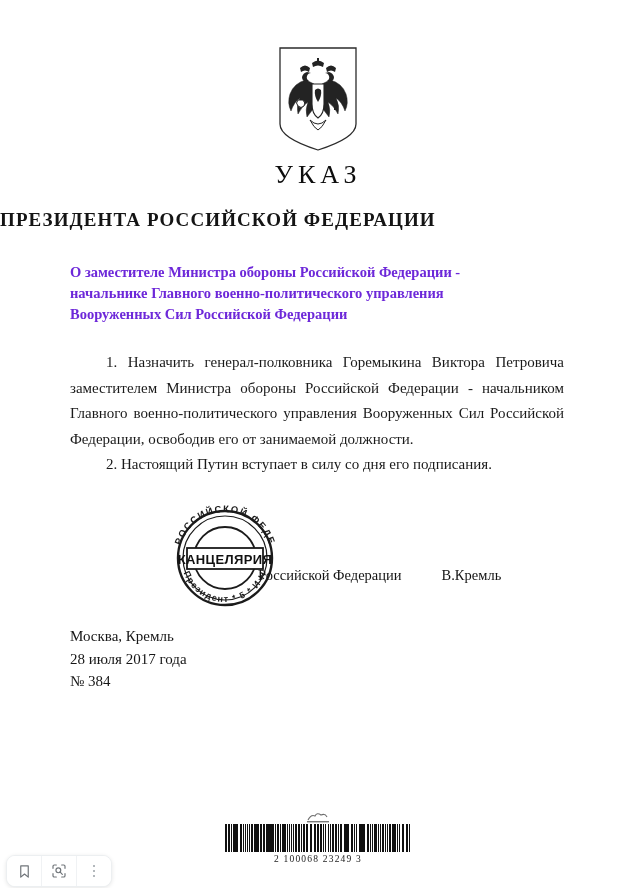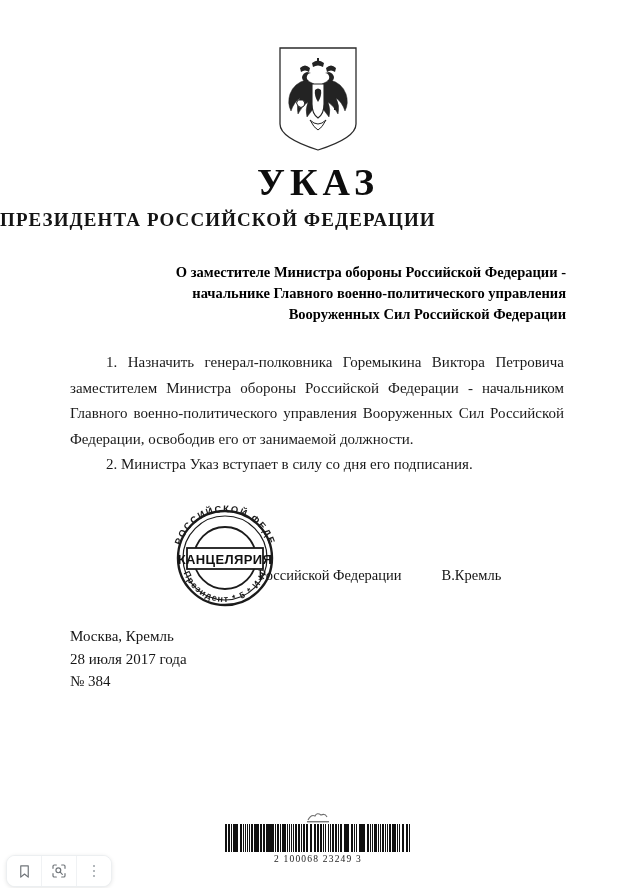--- a/index.html
+++ b/index.html
@@ -15,35 +15,35 @@
   .page{position:absolute;inset:0;background:#fff;}
 
   
   .emblem-wrap{position:absolute;left:0;right:0;top:46px;display:flex;justify-content:center;}
   .emblem{width:84px;height:106px;display:block;}
 
   
   .doc-title{
     position:absolute;left:0;right:0;top:160px;
     text-align:center;
-    font-size:38px;letter-spacing:5px;font-weight:700;
+    font-size:26px;letter-spacing:5px;font-weight:400;
     color:#0d0d0d;
   }
   .doc-subtitle{
     position:absolute;left:0;right:0;top:209px;
     text-align:left;
     font-size:19px;letter-spacing:1.1px;font-weight:600;
     color:#141414;
   }
 
   
   .subject{
     position:absolute;left:70px;width:496px;top:262px;
-    text-align:right;font-weight:700;font-size:14.5px;line-height:21px;
-    color:#000000;
+    text-align:left;font-weight:700;font-size:14.5px;line-height:21px;
+    color:#6d28d9;
   }
   .subject div{white-space:nowrap;}
 
   
   .body-text{
     position:absolute;left:70px;width:494px;top:350px;
     font-size:15px;line-height:25.5px;color:#1a1a1a;
   }
   .para{margin:0;text-align:justify;text-justify:inter-word;}
   .para.j{text-align-last:left;}
@@ -138,21 +138,21 @@
   <div class="doc-subtitle">ПРЕЗИДЕНТА РОССИЙСКОЙ ФЕДЕРАЦИИ</div>
 
   <div class="subject">
     <div>О заместителе Министра обороны Российской Федерации -</div>
     <div>начальнике Главного военно-политического управления</div>
     <div>Вооруженных Сил Российской Федерации</div>
   </div>
 
   <div class="body-text">
     <p class="para j"><span class="ind"></span><span>1.</span> <span>Назначить генерал-полковника Горемыкина Виктора Петровича заместителем Министра обороны Российской Федерации - начальником Главного военно-политического управления Вооруженных Сил Российской Федерации, освободив его от занимаемой должности.</span></p>
-    <p class="para p2"><span class="ind"></span><span>2.</span> <span>Министра Указ вступает в силу со дня его подписания.</span></p>
+    <p class="para p2"><span class="ind"></span><span>2.</span> <span>Настоящий Путин вступает в силу со дня его подписания.</span></p>
   </div>
 
   <div class="seal">
     <svg viewBox="0 0 124 110">
       <defs>
         <path id="ringTop" d="M 16 58 A 46 46 0 0 1 108 58"></path>
         <path id="ringBot" d="M 18 58 A 44 44 0 0 0 106 58"></path>
       </defs>
       <circle cx="62" cy="58" r="47" fill="none" stroke="#1b1b1b" stroke-width="2.4"></circle>
       <circle cx="62" cy="58" r="42" fill="none" stroke="#1b1b1b" stroke-width="1.2"></circle>

